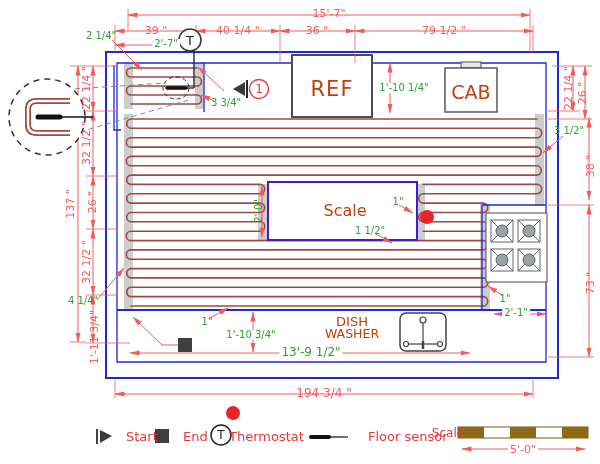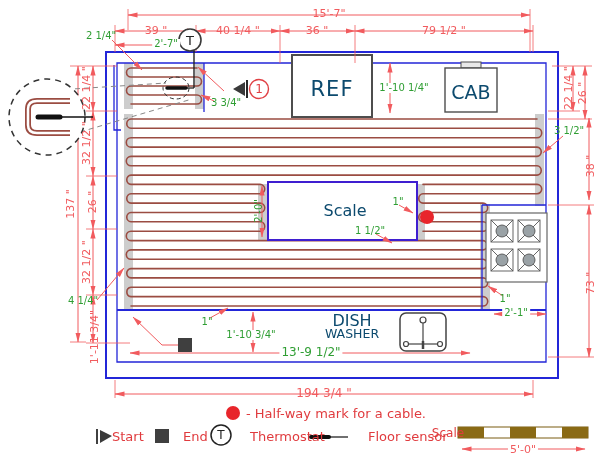--- a/index.html
+++ b/index.html
@@ -5,21 +5,21 @@
   html,body{margin:0;padding:0;background:#fff;}
   #stage{position:relative;width:600px;height:464px;background:#fff;overflow:hidden;
          font-family:"DejaVu Sans",sans-serif;}
   #plan-svg{position:absolute;left:0;top:0;}
   .lbl{position:absolute;white-space:nowrap;transform:translate(-50%,-50%);
        font-size:11px;z-index:5;line-height:1;}
   .rot{transform:translate(-50%,-50%) rotate(-90deg);}
   .red{color:#f15b5e;}
   .green{color:#2f9e33;font-size:10px;}
   .lred{color:#e03b3e;font-size:13px;}
-  .fix{color:#0c4a6e;}
+  .fix{color:#c2410c;}
   .bg{background:#fff;padding:0 2px;}
   .la{transform:translate(0,-50%);}
   .dim{stroke:#f15b5e;stroke-width:1;fill:none;marker-start:url(#ar);marker-end:url(#ar);}
   .ext{stroke:#f15b5e;stroke-width:0.8;fill:none;}
   .lead{stroke:#f15b5e;stroke-width:1;fill:none;marker-end:url(#ar);}
   .wall{stroke:#2326d8;fill:none;}
   .fixline{stroke:#4d4d4d;fill:#fff;}
 </style>
 </head>
 <body>
@@ -204,30 +204,29 @@
 <span class="lbl green" style="left:226px;top:103px">3 3/4"</span>
 <span class="lbl green bg" style="left:404px;top:88px">1'-10 1/4"</span>
 <span class="lbl fix" style="left:332px;top:89px;font-size:21px;letter-spacing:1px">REF</span>
 <span class="lbl fix" style="left:471px;top:92px;font-size:19px">CAB</span>
 <span class="lbl fix" style="left:345px;top:211px;font-size:16px">Scale</span>
 <span class="lbl green rot" style="left:259px;top:211px">2'-0"</span>
 <span class="lbl green" style="left:398px;top:202px">1"</span>
 <span class="lbl green" style="left:370px;top:231px">1 1/2"</span>
 <span class="lbl green" style="left:505px;top:299px">1"</span>
 <span class="lbl green bg" style="left:516px;top:313px">2'-1"</span>
-<span class="lbl fix" style="left:352px;top:321px;font-size:16px">DISH</span>
+<span class="lbl fix" style="left:352px;top:321px;font-size:13px">DISH</span>
 <span class="lbl fix" style="left:352px;top:334px;font-size:12.5px">WASHER</span>
 <span class="lbl green" style="left:207px;top:322px">1"</span>
 <span class="lbl green bg" style="left:251px;top:335px">1'-10 3/4"</span>
 <span class="lbl green bg" style="left:311px;top:352px;font-size:12px">13'-9 1/2"</span>
 <span class="lbl red" style="left:324px;top:393px;font-size:12px">194 3/4 "</span>
 <span class="lbl" style="left:190px;top:40px;font-size:13px;color:#222">T</span>
 <span class="lbl" style="left:259px;top:89px;font-size:12px;color:#e04044">1</span>
-<span class="lbl lred la" style="left:246px;top:413px">- Half-way mark for a cable.</span>
-<span class="lbl lred la" style="left:112px;top:436px">Start</span>
+<span class="lbl lred la" style="left:126px;top:436px">Start</span>
 <span class="lbl lred la" style="left:183px;top:436px">End</span>
 <span class="lbl" style="left:221px;top:435px;font-size:12px;color:#222">T</span>
-<span class="lbl lred la" style="left:250px;top:436px">Thermostat</span>
+<span class="lbl lred la" style="left:229px;top:436px">Thermostat</span>
 <span class="lbl lred la" style="left:368px;top:436px">Floor sensor</span>
 <span class="lbl lred" style="left:448px;top:433px;font-size:12px">Scale</span>
 <span class="lbl red bg" style="left:523px;top:449px">5'-0"</span>
 
 </div>
 
 </body></html>

